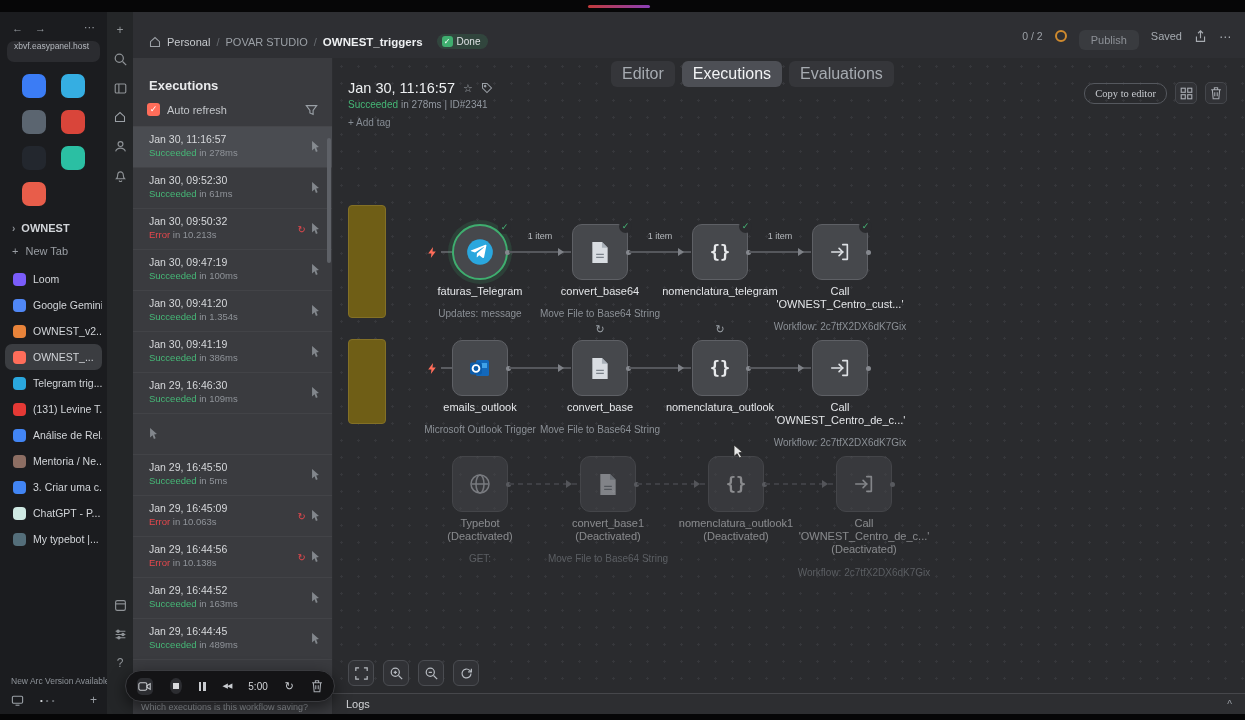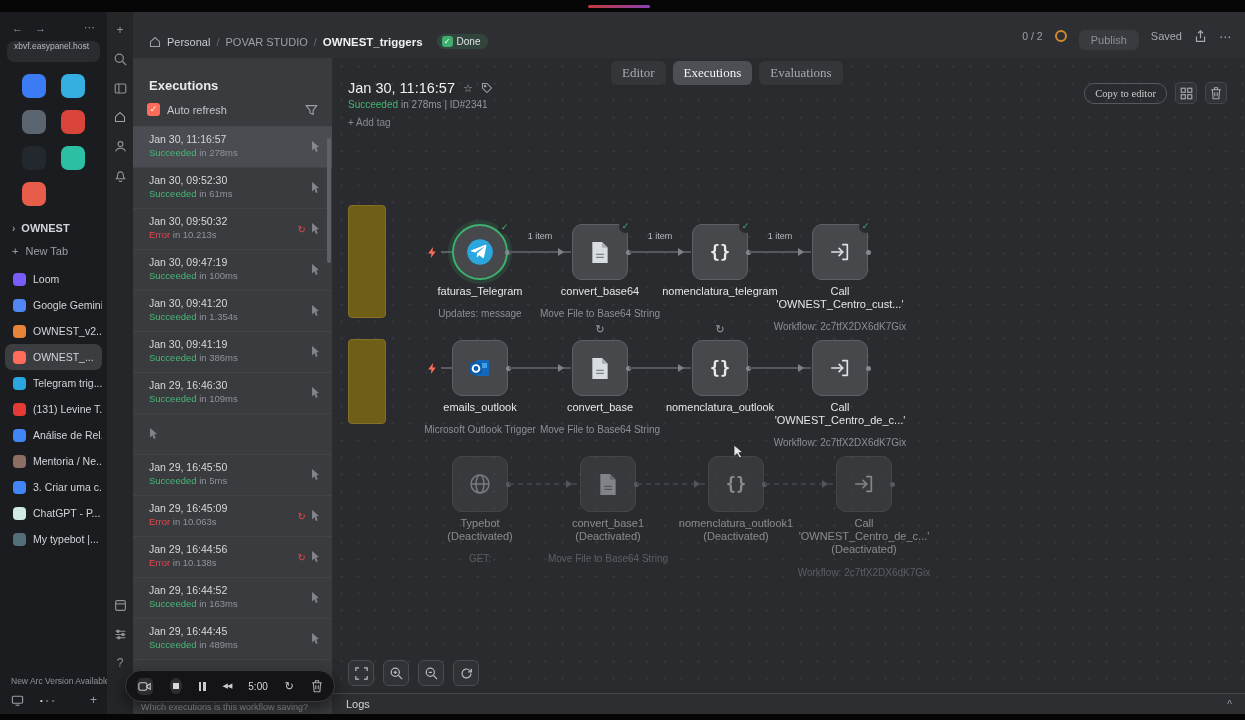--- a/index.html
+++ b/index.html
@@ -70,21 +70,21 @@
 .retry{color:#e5484d;font-size:10px}
 .curs{display:flex;opacity:.75}
 .pscroll{position:absolute;right:1px;top:80px;width:4px;height:125px;background:#5e6167;border-radius:2px}
 
 
 .canvas{position:absolute;left:333px;top:58px;right:0;height:656px;background:#2a2b2e;background-image:radial-gradient(circle,#36373b 1px,transparent 1.2px);background-size:17px 17px;overflow:hidden}
 .note{position:absolute;background:#6f5e16;border:1px solid #837026;border-radius:4px}
 .n1{left:15px;top:147px;width:38px;height:113px}
 .n2{left:15px;top:281px;width:38px;height:85px}
 .vtabs{position:absolute;left:278px;top:3px;display:flex;gap:7px}
-.vtab{border:none;border-radius:6px;padding:4px 11px;font-size:13px;background:#35363a;color:#a6abb1;font-family:Liberation Serif, serif}
+.vtab{border:none;border-radius:6px;padding:4px 11px;font-size:16px;background:#35363a;color:#a6abb1;font-family:Liberation Sans, sans-serif}
 .vtab.act{background:#4d4f55;color:#f2f3f5}
 .detail{position:absolute;left:15px;top:22px}
 .drow1{display:flex;align-items:center;gap:8px}
 .dtitle{font-size:14.5px;color:#eef0f2}
 .dstar{color:#9ba0a6;font-size:11px}
 .dtag{display:flex}
 .drow2{margin-top:3px;font-size:10px;color:#9298a0}
 .drow2 .succ{margin-right:3px}
 .drow3{margin-top:7px;font-size:10px;color:#868c94}
 .copybar{position:absolute;top:24px;right:18px;display:flex;align-items:center;gap:8px}

